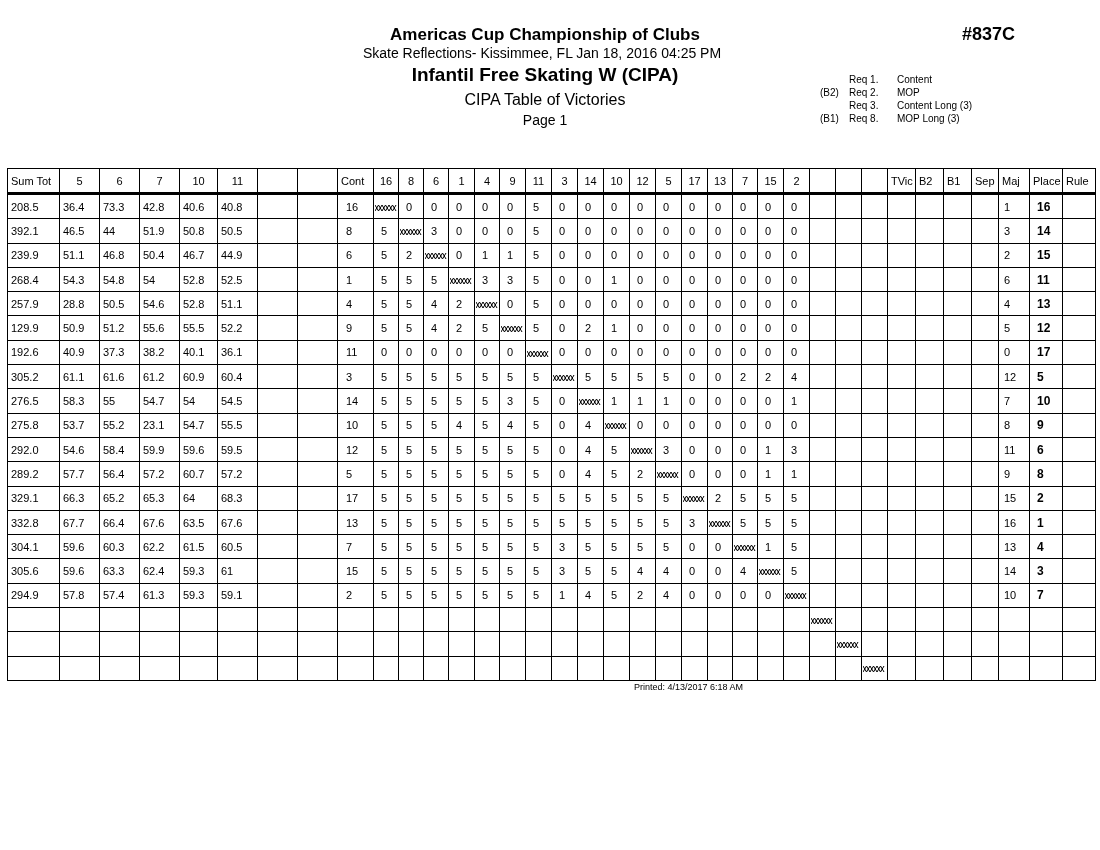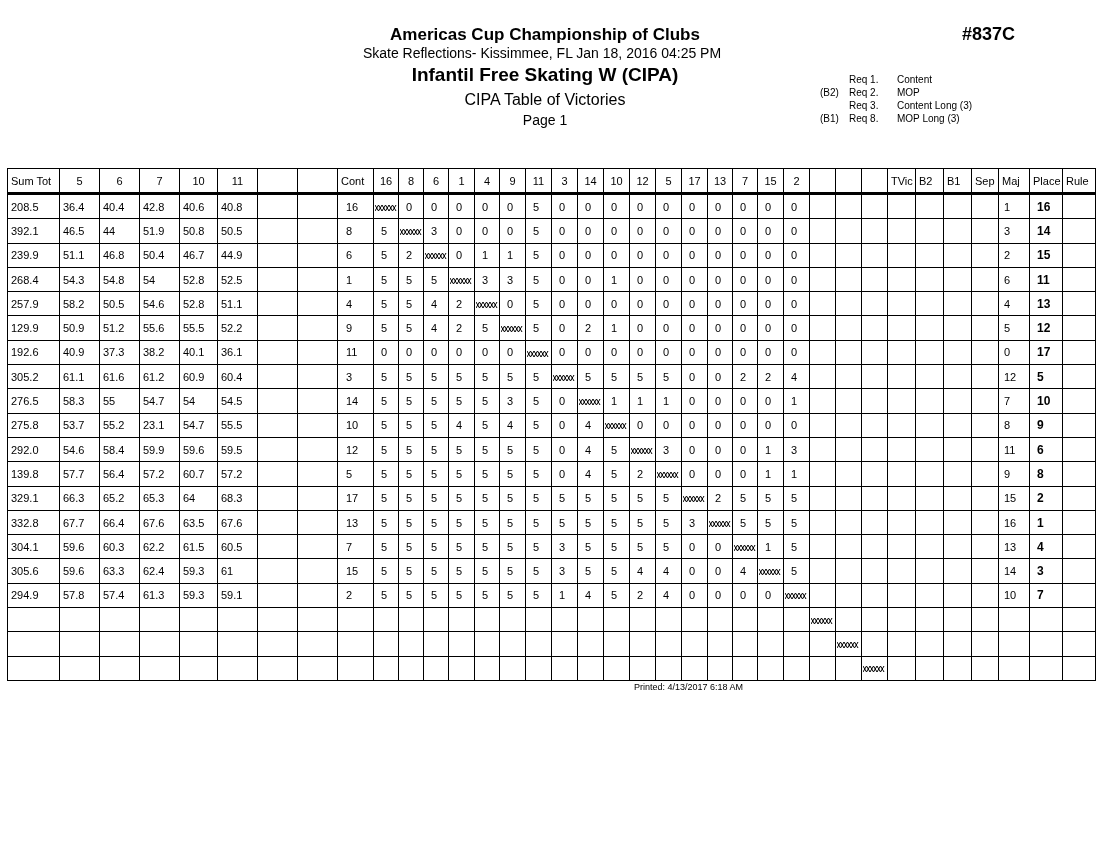--- a/index.html
+++ b/index.html
@@ -130,21 +130,21 @@
         <td>B2</td>
         <td>B1</td>
         <td>Sep</td>
         <td>Maj</td>
         <td>Place</td>
         <td>Rule</td>
       </tr>
       <tr>
         <td>208.5</td>
         <td>36.4</td>
-        <td>40.4</td>
+        <td>73.3</td>
         <td>42.8</td>
         <td>40.6</td>
         <td>40.8</td>
         <td></td>
         <td></td>
         <td style="padding-left: 8px;">16</td>
         <td class="c" style="padding-left: 1px; text-align: left;"><svg class="xxx" viewBox="0 0 22 8">
             <polyline points="0,1 3.5,7 7,1 10.5,7 14,1 17.5,7 21,1" fill="none" stroke="#000" stroke-width="1"></polyline>
             <polyline points="0,7 3.5,1 7,7 10.5,1 14,7 17.5,1 21,7" fill="none" stroke="#000" stroke-width="1"></polyline>
           </svg></td>
@@ -293,21 +293,21 @@
         <td></td>
         <td></td>
         <td></td>
         <td></td>
         <td style="padding-left: 5px;">6</td>
         <td class="bold" style="padding-left: 7px;">11</td>
         <td></td>
       </tr>
       <tr>
         <td>257.9</td>
-        <td>58.2</td>
+        <td>28.8</td>
         <td>50.5</td>
         <td>54.6</td>
         <td>52.8</td>
         <td>51.1</td>
         <td></td>
         <td></td>
         <td style="padding-left: 8px;">4</td>
         <td style="padding-left: 7px;">5</td>
         <td style="padding-left: 7px;">5</td>
         <td style="padding-left: 7px;">4</td>
@@ -579,21 +579,21 @@
         <td style="padding-left: 7px;"></td>
         <td></td>
         <td></td>
         <td></td>
         <td></td>
         <td style="padding-left: 5px;">11</td>
         <td class="bold" style="padding-left: 7px;">6</td>
         <td></td>
       </tr>
       <tr>
-        <td>139.8</td>
+        <td>289.2</td>
         <td>57.7</td>
         <td>56.4</td>
         <td>57.2</td>
         <td>60.7</td>
         <td>57.2</td>
         <td></td>
         <td></td>
         <td style="padding-left: 8px;">5</td>
         <td style="padding-left: 7px;">5</td>
         <td style="padding-left: 7px;">5</td>

